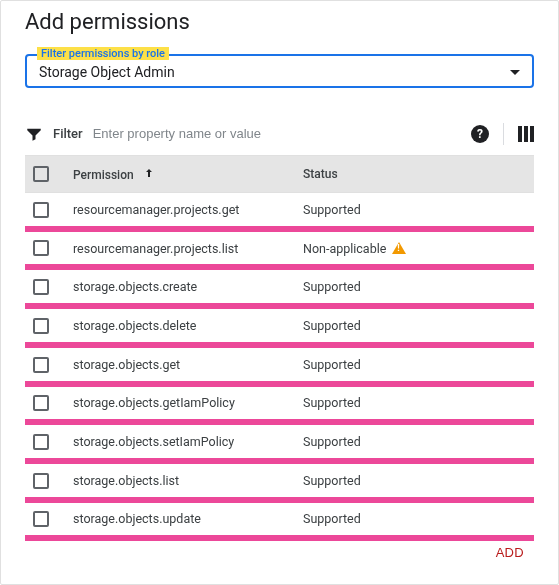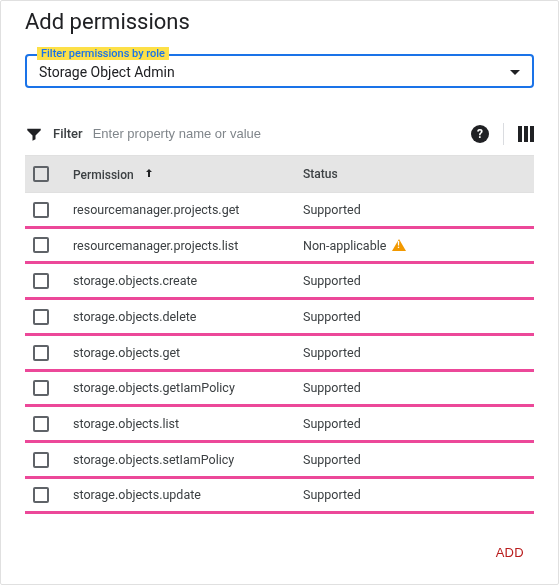--- a/index.html
+++ b/index.html
@@ -121,21 +121,21 @@
     font-size: 12px;
   }
   th.sort {
     cursor: pointer;
   }
   .sort-arrow {
     display: inline-block;
     margin-left: 6px;
   }
   tbody tr {
-    border-bottom: 3px solid #ec4899;
+    border-bottom: 6px solid #ec4899;
   }
   td {
     padding: 8px 8px;
     color: #3c4043;
     font-size: 12.5px;
   }
   .checkbox {
     width: 16px; height: 16px;
     border: 2px solid #5f6368;
     border-radius: 2px;
@@ -286,30 +286,30 @@
           <td class="cb-col"><span class="checkbox"></span></td>
           <td>storage.objects.getIamPolicy</td>
           <td>
             <div class="status-cell">
               <span>Supported</span>
             </div>
           </td>
         </tr>
         <tr>
           <td class="cb-col"><span class="checkbox"></span></td>
+          <td>storage.objects.setIamPolicy</td>
+          <td>
+            <div class="status-cell">
+              <span>Supported</span>
+            </div>
+          </td>
+        </tr>
+        <tr>
+          <td class="cb-col"><span class="checkbox"></span></td>
           <td>storage.objects.list</td>
-          <td>
-            <div class="status-cell">
-              <span>Supported</span>
-            </div>
-          </td>
-        </tr>
-        <tr>
-          <td class="cb-col"><span class="checkbox"></span></td>
-          <td>storage.objects.setIamPolicy</td>
           <td>
             <div class="status-cell">
               <span>Supported</span>
             </div>
           </td>
         </tr>
         <tr>
           <td class="cb-col"><span class="checkbox"></span></td>
           <td>storage.objects.update</td>
           <td>

